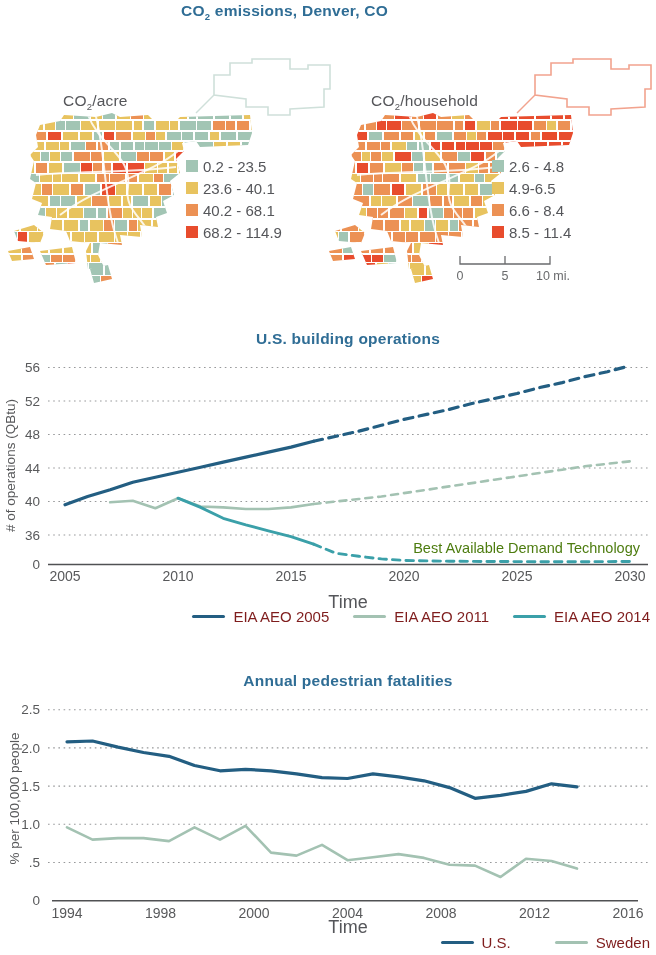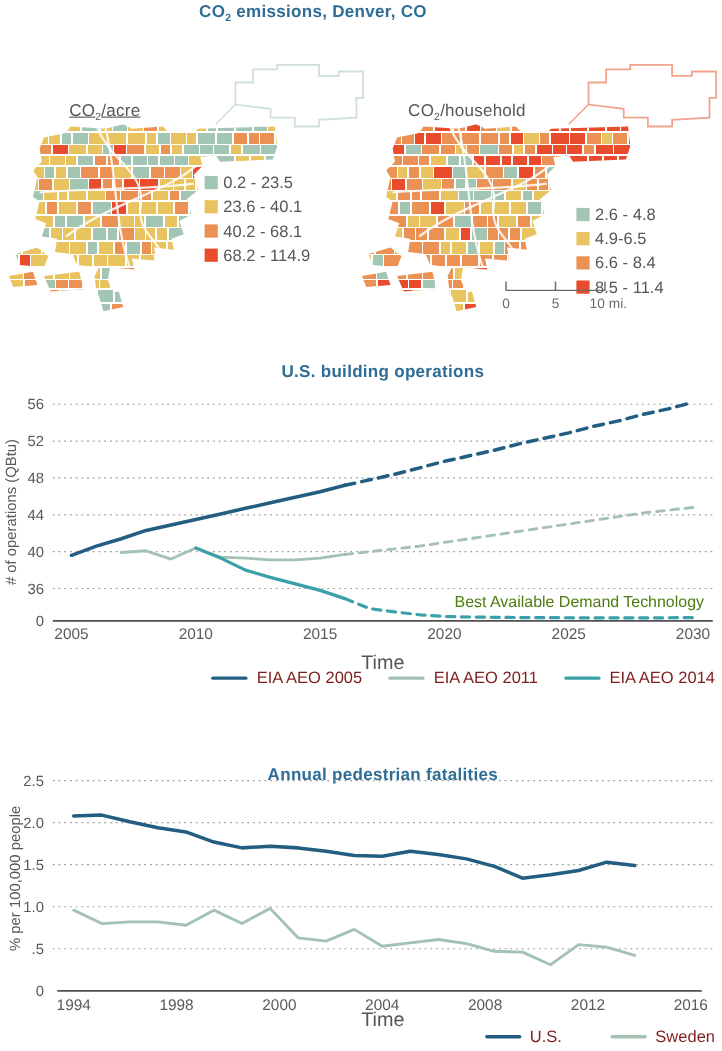--- a/index.html
+++ b/index.html
@@ -726,21 +726,21 @@
     <g clip-path="url(#map-right-clip)">
       <path d="M60,160 C100,130 150,120 178,96" fill="none" stroke="#ffffff" stroke-width="2" opacity="0.85"></path>
       <path d="M96,62 C106,100 104,150 118,188" fill="none" stroke="#ffffff" stroke-width="2" opacity="0.85"></path>
       <path d="M88,60 C100,92 132,100 128,132 C124,154 142,162 150,180" fill="none" stroke="#ffffff" stroke-width="2" opacity="0.85"></path>
       <path d="M36,120 C80,116 130,118 176,112" fill="none" stroke="#ffffff" stroke-width="2" opacity="0.85"></path>
     </g>
     <path d="M214,40 L214,20 L230,20 L230,8 L252,8 L252,4 L290,4 L290,14 L308,14 L308,10 L330,10 L330,34 L324,34 L324,52 L290,54 L290,60 L268,60 L268,52 L246,52 L246,44 Z" fill="none" stroke="#f2a38e" stroke-width="1.6"></path>
     <path d="M214,40 L196,58" fill="none" stroke="#f2a38e" stroke-width="1.4"></path>
   </svg>
 
-<div class="abs maplabel" style="left:63px;top:92px;text-decoration:underline;">
+<div class="abs maplabel" style="left:63px;top:92px;">
   <span>CO</span><sub>2</sub><span>/acre</span>
 </div>
 
 <div class="abs maplabel" style="left:371px;top:92px;">
   <span>CO</span><sub>2</sub><span>/household</span>
 </div>
 
 <div class="abs map-legend" style="left:186px;top:155px;">
   <div class="leg-row">
       <span class="sw" style="background: rgb(162, 197, 180);"></span>
@@ -753,21 +753,21 @@
   <div class="leg-row">
       <span class="sw" style="background: rgb(236, 145, 84);"></span>
       <span>40.2 - 68.1</span>
     </div>
   <div class="leg-row">
       <span class="sw" style="background: rgb(232, 76, 45);"></span>
       <span>68.2 - 114.9</span>
     </div>
 </div>
 
-<div class="abs map-legend" style="left:524px;top:155px;margin-top:29px;">
+<div class="abs map-legend" style="left:492px;top:155px;">
   <div class="leg-row">
       <span class="sw" style="background: rgb(162, 197, 180);"></span>
       <span>2.6 - 4.8</span>
     </div>
   <div class="leg-row">
       <span class="sw" style="background: rgb(232, 195, 95);"></span>
       <span>4.9-6.5</span>
     </div>
   <div class="leg-row">
       <span class="sw" style="background: rgb(236, 145, 84);"></span>
@@ -831,21 +831,21 @@
   <div class="leg-item">
     <span class="linesw" style="background: rgb(163, 194, 178);"></span>
     <span>EIA AEO 2011</span>
   </div>
   <div class="leg-item">
     <span class="linesw" style="background: rgb(59, 160, 169);"></span>
     <span>EIA AEO 2014</span>
   </div>
 </div>
 
-<div class="abs big-title" style="top:696px;left:40px;width:616px;">Annual pedestrian fatalities</div>
+<div class="abs big-title" style="top:672px;left:40px;width:616px;">Annual pedestrian fatalities</div>
 
 <div class="abs ylab" style="left:-61px;top:791px;width:150px;">% per 100,000 people</div>
 
 <svg id="ped-svg" class="abs" style="left:0;top:695px;" width="656" height="235" viewBox="0 0 656 235">
     <text x="40" y="210.39999999999998" text-anchor="end" font-size="13.5" fill="#58595b">0</text>
     <line x1="48" x2="648" y1="167.5" y2="167.5" stroke="#98999b" stroke-width="1.1" stroke-dasharray="1.6 3.6"></line>
     <text x="40" y="172.2" text-anchor="end" font-size="13.5" fill="#58595b">.5</text>
     <line x1="48" x2="648" y1="129.29999999999998" y2="129.29999999999998" stroke="#98999b" stroke-width="1.1" stroke-dasharray="1.6 3.6"></line>
     <text x="40" y="133.99999999999997" text-anchor="end" font-size="13.5" fill="#58595b">1.0</text>
     <line x1="48" x2="648" y1="91.09999999999998" y2="91.09999999999998" stroke="#98999b" stroke-width="1.1" stroke-dasharray="1.6 3.6"></line>

